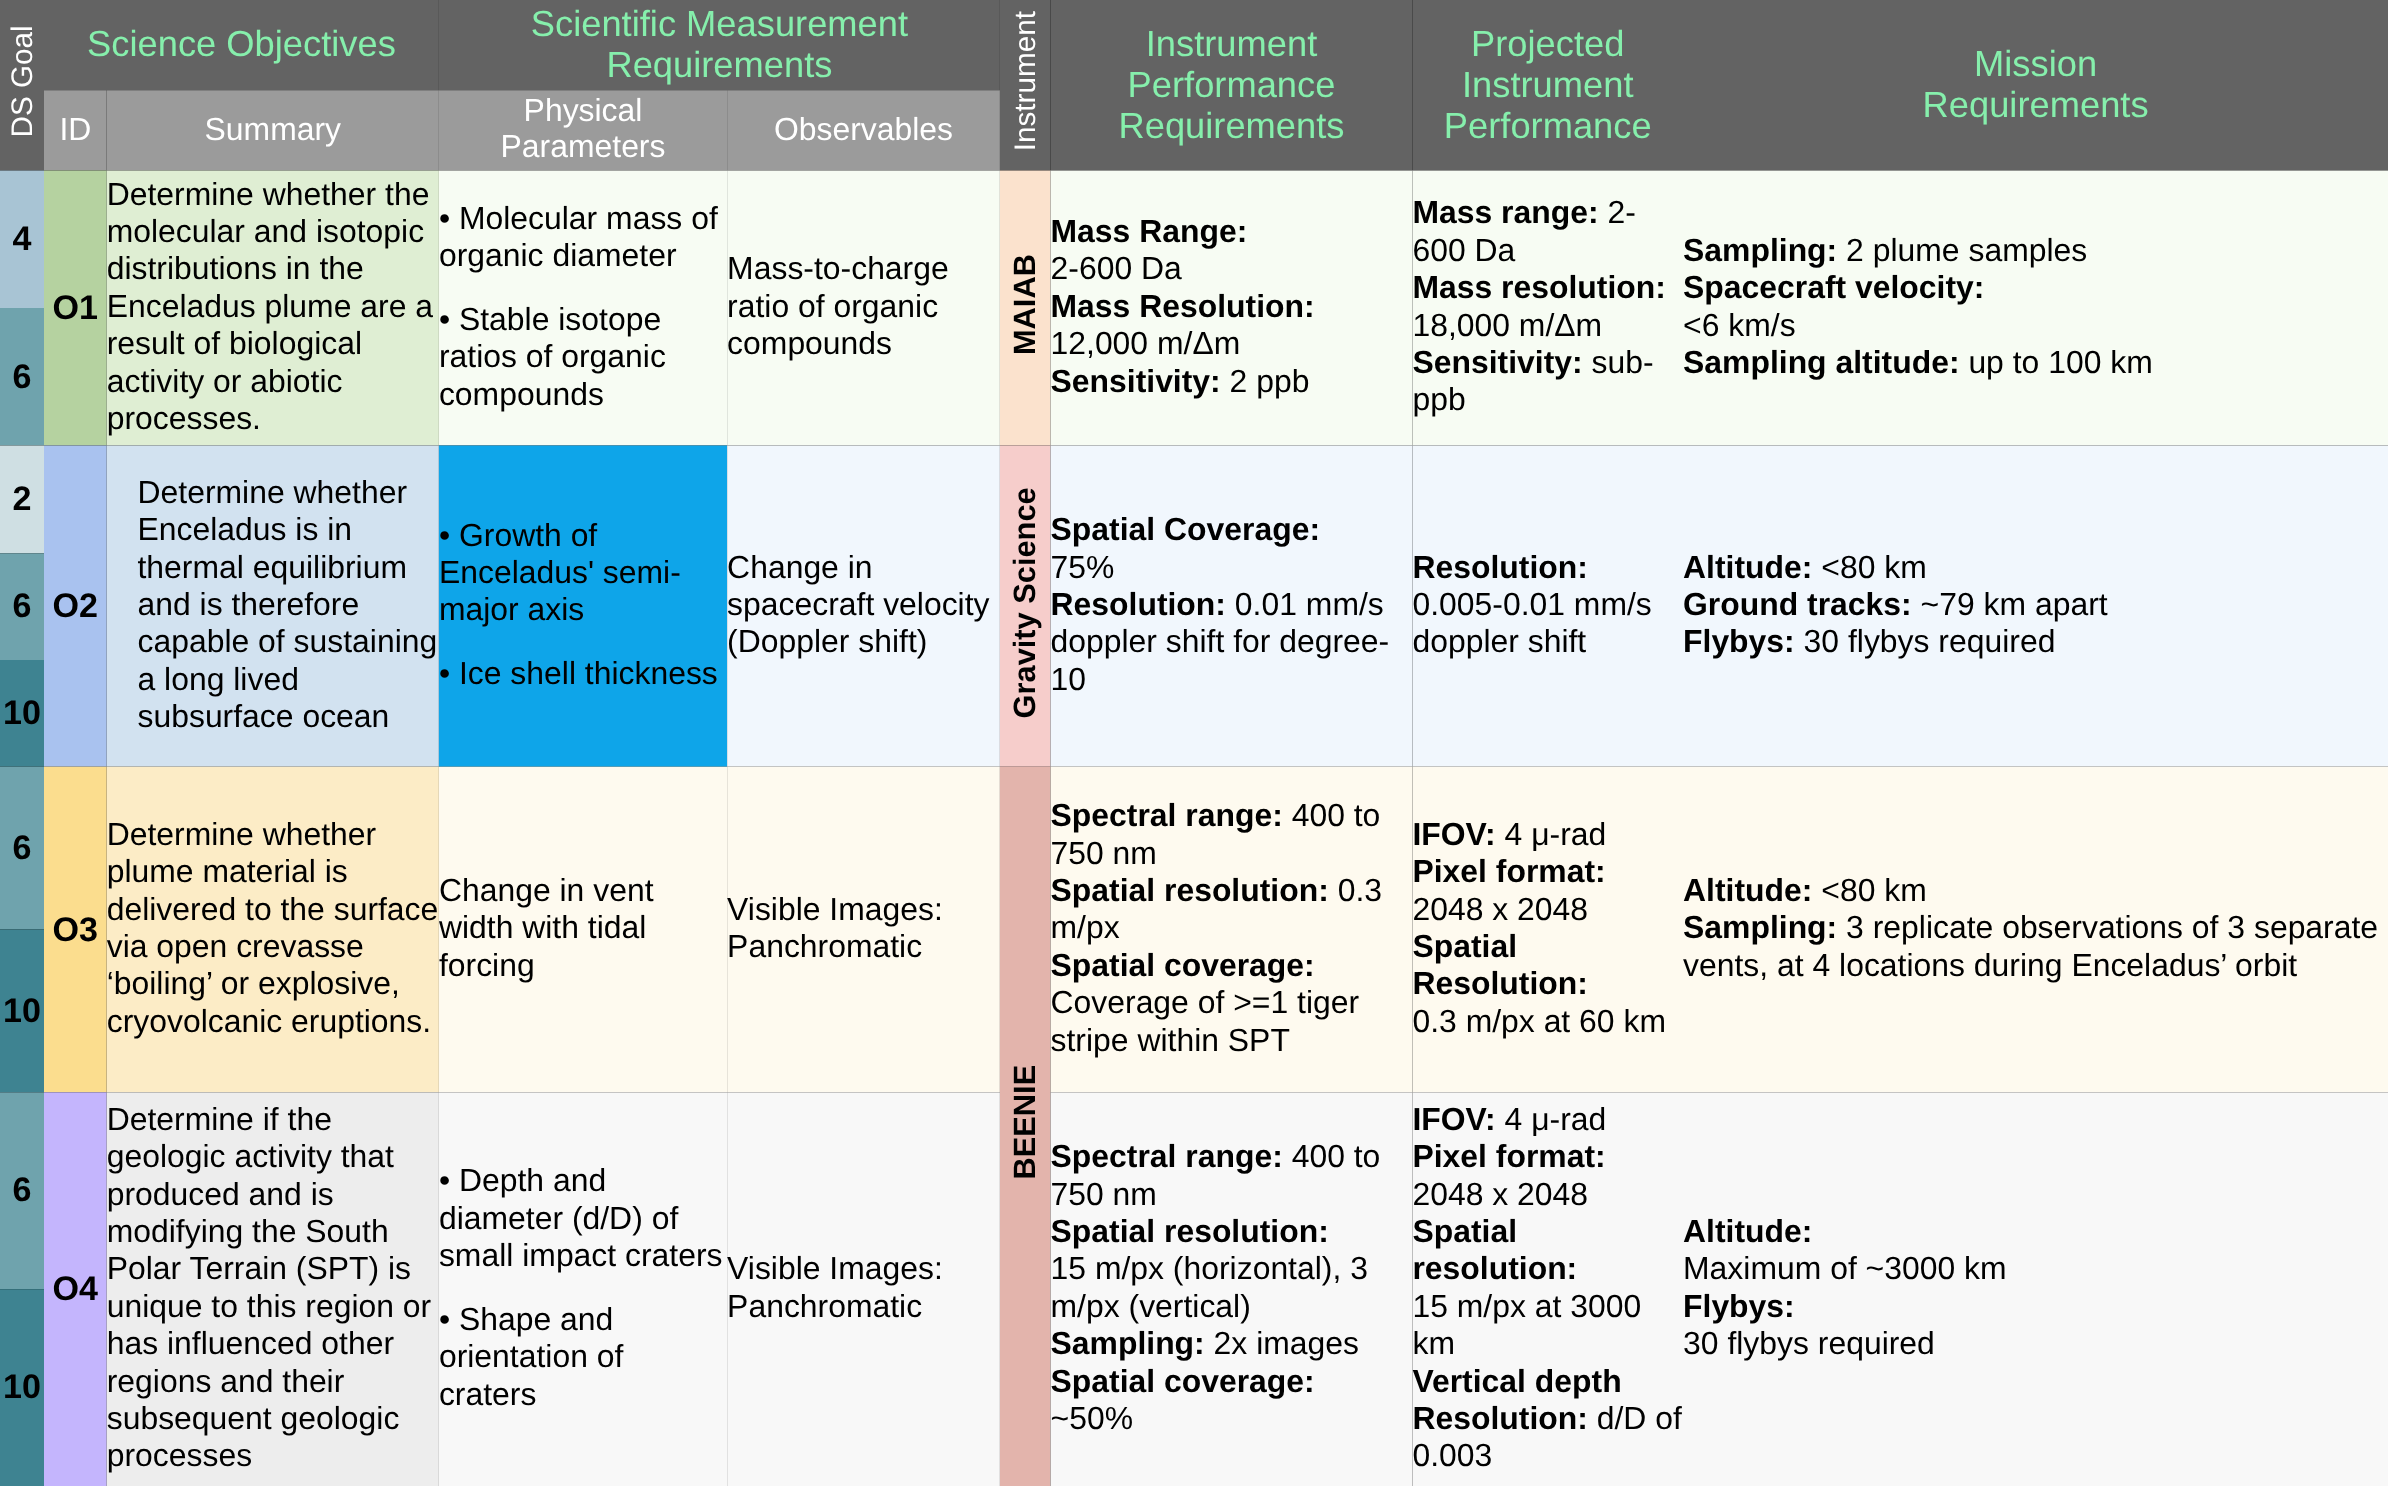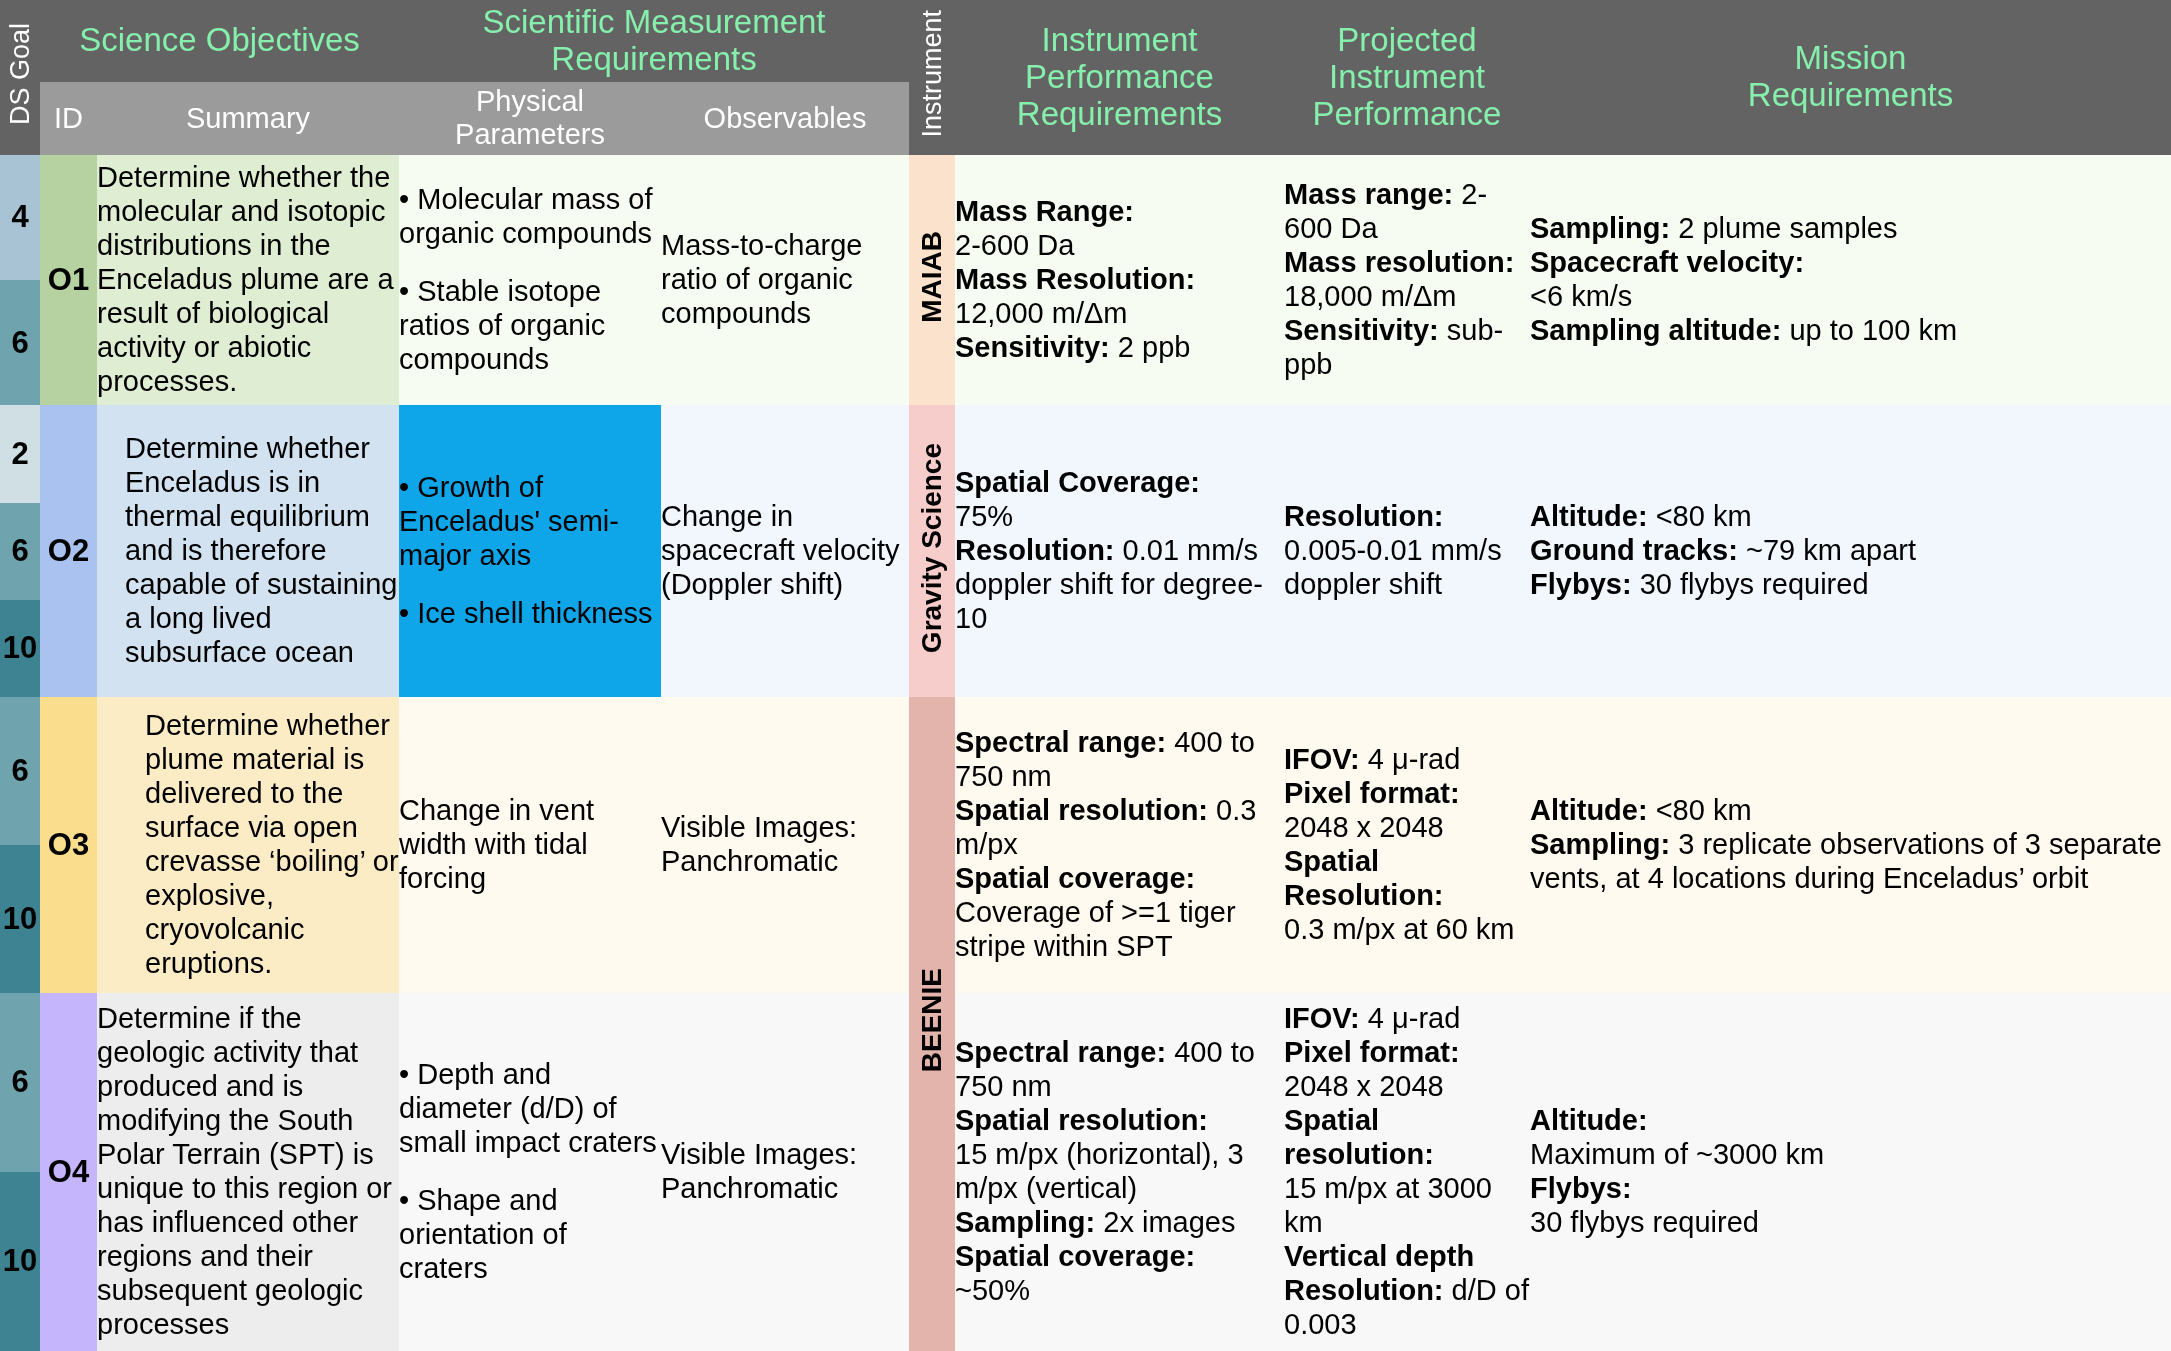--- a/index.html
+++ b/index.html
@@ -154,21 +154,21 @@
       <td class="hdr-sub">Observables</td>
     </tr>
 
     </tbody>
       <tbody id="body-rows">
         <tr style="height: 108px;">
           <td class="goal-cell" style="background: rgb(168, 196, 212);">4</td>
           <td class="cell-id" rowspan="2" style="background: rgb(181, 210, 160);">O1</td>
           <td class="cell cell-summary" rowspan="2" style="background: rgb(223, 238, 211);">Determine whether the molecular and isotopic distributions in the Enceladus plume are a result of biological activity or abiotic processes.</td>
           <td class="cell bullets" rowspan="2" style="background: rgb(247, 252, 243);">
-            <p>• Molecular mass of organic compounds</p>
+            <p>• Molecular mass of organic diameter</p>
             <p>• Stable isotope ratios of organic compounds</p>
           </td>
           <td class="cell" rowspan="2" style="background: rgb(247, 252, 243);">Mass-to-charge ratio of organic compounds</td>
           <td class="cell-inst" rowspan="2" style="background: rgb(251, 226, 205);"><span class="vtext">MAIAB</span></td>
           <td class="cell speclist" rowspan="2" style="background: rgb(247, 252, 243);">
             <p><b>Mass Range:</b><br><span>2-600 Da</span></p>
             <p><b>Mass Resolution:</b><br><span>12,000 m/Δm</span></p>
             <p><b>Sensitivity:</b> <span>2 ppb</span></p>
           </td>
           <td class="cell speclist" rowspan="2" style="background: rgb(247, 252, 243);">
@@ -210,21 +210,21 @@
         </tr>
         <tr style="height: 92px;">
           <td class="goal-cell" style="background: rgb(111, 163, 173);">6</td>
         </tr>
         <tr style="height: 92px;">
           <td class="goal-cell" style="background: rgb(62, 131, 145);">10</td>
         </tr>
         <tr style="height: 140px;">
           <td class="goal-cell" style="background: rgb(111, 163, 173);">6</td>
           <td class="cell-id" rowspan="2" style="background: rgb(251, 221, 142);">O3</td>
-          <td class="cell cell-summary" rowspan="2" style="background: rgb(252, 236, 198); padding-left: 48px;">Determine whether plume material is delivered to the surface via open crevasse ‘boiling’ or explosive, cryovolcanic eruptions.</td>
+          <td class="cell cell-summary" rowspan="2" style="background: rgb(252, 236, 198);">Determine whether plume material is delivered to the surface via open crevasse ‘boiling’ or explosive, cryovolcanic eruptions.</td>
           <td class="cell bullets" rowspan="2" style="background: rgb(254, 250, 239);">
             <p>Change in vent width with tidal forcing</p>
           </td>
           <td class="cell" rowspan="2" style="background: rgb(254, 250, 239);">Visible Images: Panchromatic</td>
           <td class="cell-inst" rowspan="4" style="background: rgb(227, 180, 172);"><span class="vtext">BEENIE</span></td>
           <td class="cell speclist" rowspan="2" style="background: rgb(254, 250, 239);">
             <p><b>Spectral range:</b> <span>400 to 750 nm</span></p>
             <p><b>Spatial resolution:</b> <span>0.3 m/px</span></p>
             <p><b>Spatial coverage:</b><br><span>Coverage of &gt;=1 tiger stripe within SPT</span></p>
           </td>

